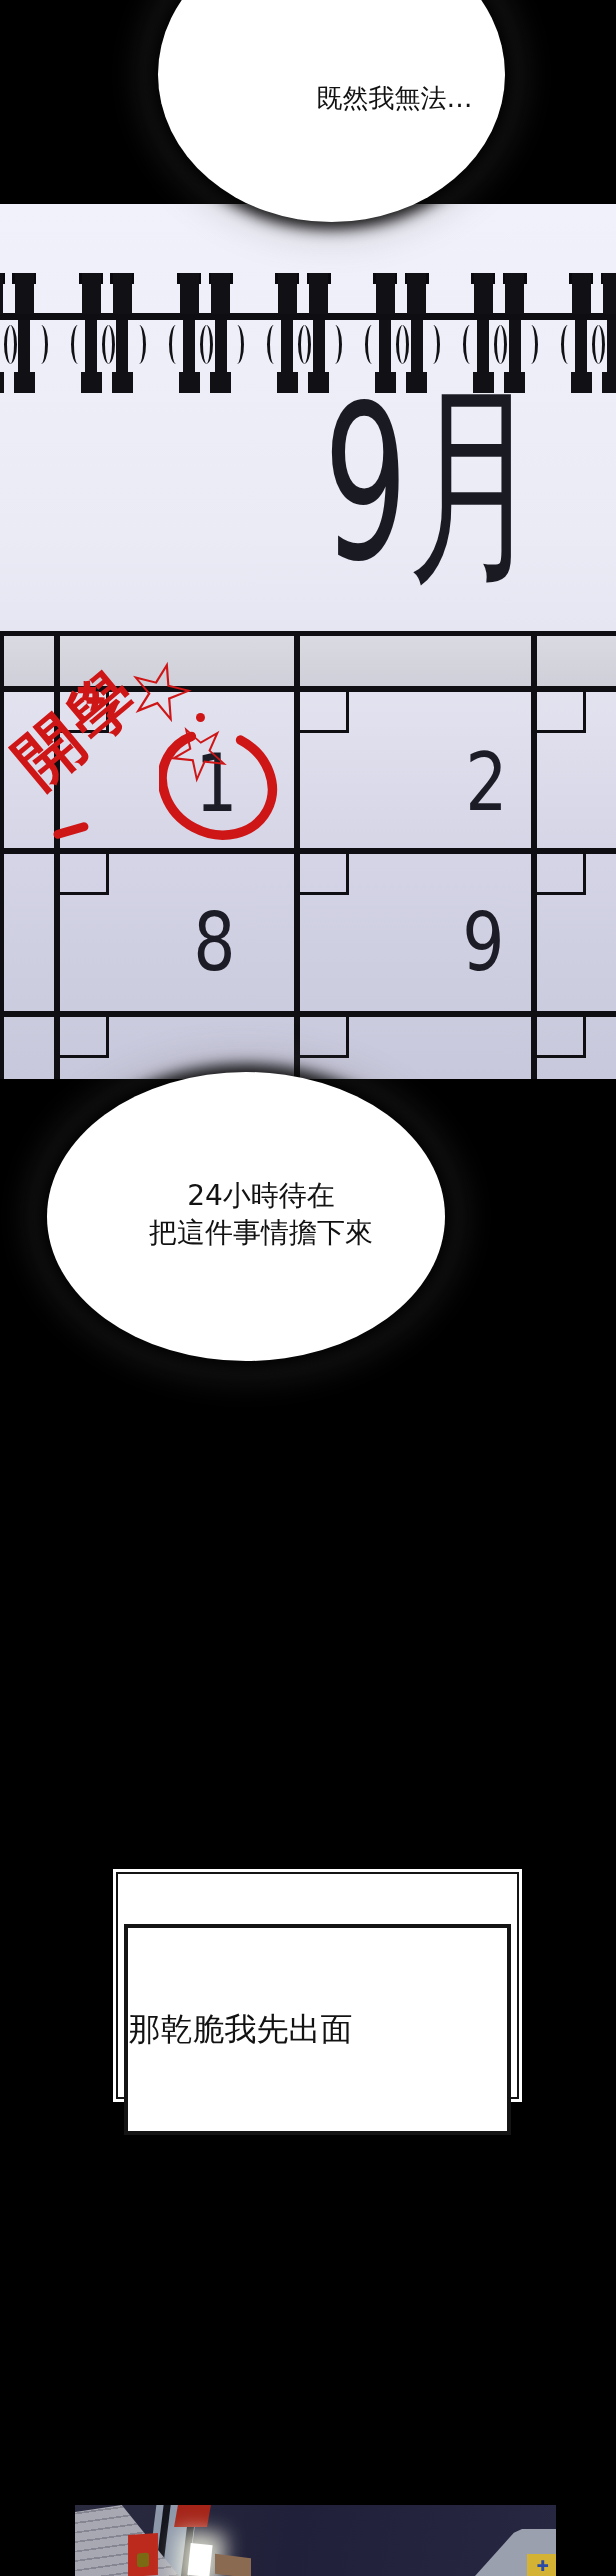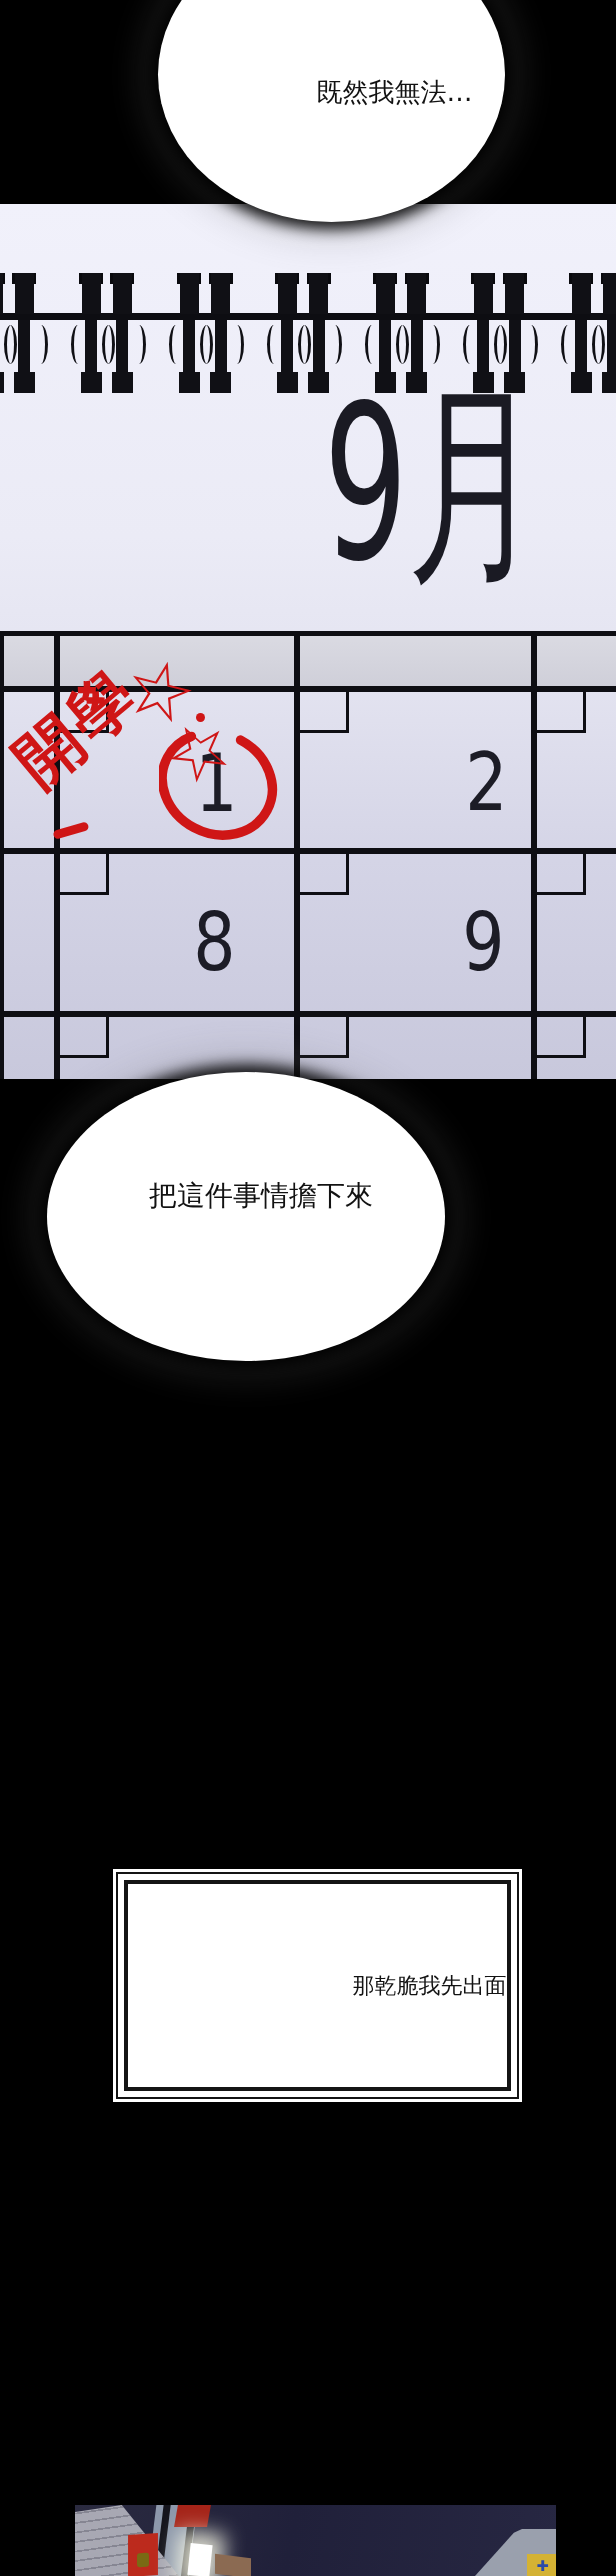--- a/index.html
+++ b/index.html
@@ -41,22 +41,22 @@
   .star{position:absolute;font-weight:700;}
   #red-dash{position:absolute;left:53px;top:622px;width:36px;height:9.4px;background:#cf1616;
     border-radius:5.1px;transform:rotate(-16deg);}
   #red-dot{position:absolute;left:196px;top:509px;width:9.4px;height:9.4px;background:#cf1616;border-radius:50%;}
 
   
   #caption-outer{position:absolute;left:113px;top:1869px;width:409px;height:233px;
     background:#fff;padding:2.6px;box-sizing:border-box;}
   #caption-mid{width:100%;height:100%;border:2.6px solid #141414;box-sizing:border-box;padding:6.9px;background:#fff;}
   #caption-inner{width:100%;height:100%;border:4.3px solid #141414;box-sizing:border-box;background:#fff;
-    display:flex;align-items:center;justify-content:flex-end;text-align:center;
-    font-size:22px;line-height:37px;color:#121212;}
+    display:flex;align-items:center;justify-content:flex-start;text-align:center;
+    font-size:32px;line-height:37px;color:#121212;margin-top:44px;}
 
   
   #street-panel{position:absolute;left:75px;top:2505px;width:481px;height:71px;overflow:hidden;
     background:linear-gradient(100deg,#2b2b40 0%,#20203a 45%,#272742 100%);}
   #left-wall{position:absolute;left:0;top:0;width:104px;height:71px;background:#a8a8b3;
     clip-path:polygon(0 10%,45% 0,100% 100%,0 100%);}
   #left-wall:after{content:"";position:absolute;inset:0;
     background:repeating-linear-gradient(172deg,rgba(70,70,85,0) 0 7.7px,rgba(70,70,85,0.35) 7.7px 9.4px);}
   #window-sky{position:absolute;left:77px;top:0;width:41px;height:71px;background:#8d98ab;transform:skewX(-7deg);}
   .window-frame{position:absolute;top:-8.6px;width:6.9px;height:94px;background:#14141c;}
@@ -227,24 +227,25 @@
     <div class="star red" style="left:125px;top:441px;font-size:79px;transform:rotate(14deg);">☆</div>
     <div class="star red" style="left:168px;top:504px;font-size:74px;transform:rotate(42deg);">☆</div>
     <svg class="abs" style="left:159px;top:514px;" width="120" height="130" viewBox="0 0 140 152">
       <ellipse cx="68" cy="77" rx="58" ry="66" fill="none" stroke="#cf1616" stroke-width="11" stroke-linecap="round" stroke-dasharray="330 62" transform="rotate(-62 68 77)"></ellipse>
     </svg>
     <div id="red-dash"></div>
     <div id="red-dot"></div>
   </div>
 
   <div class="bubble" style="left:158px;top:-73px;width:347px;height:295px;"></div>
-  <div class="bubble-text" style="left:283px;top:77px;width:223px;font-size:26px;line-height:31px;">既然我無法…</div>
+  <div class="bubble-text" style="left:283px;top:83px;width:223px;font-size:26px;line-height:31px;">既然我無法…</div>
 
   <div class="bubble" style="left:47px;top:1072px;width:398px;height:289px;"></div>
   <div class="bubble-text" style="left:81px;top:1177px;width:360px;font-size:28px;line-height:37px;">
+    <div>24小時待在</div>
     <div>把這件事情擔下來</div>
   </div>
 
   <div id="caption-outer">
     <div id="caption-mid">
       <div id="caption-inner">
         <div>
           <div>那乾脆我先出面</div>
         </div>
       </div>

